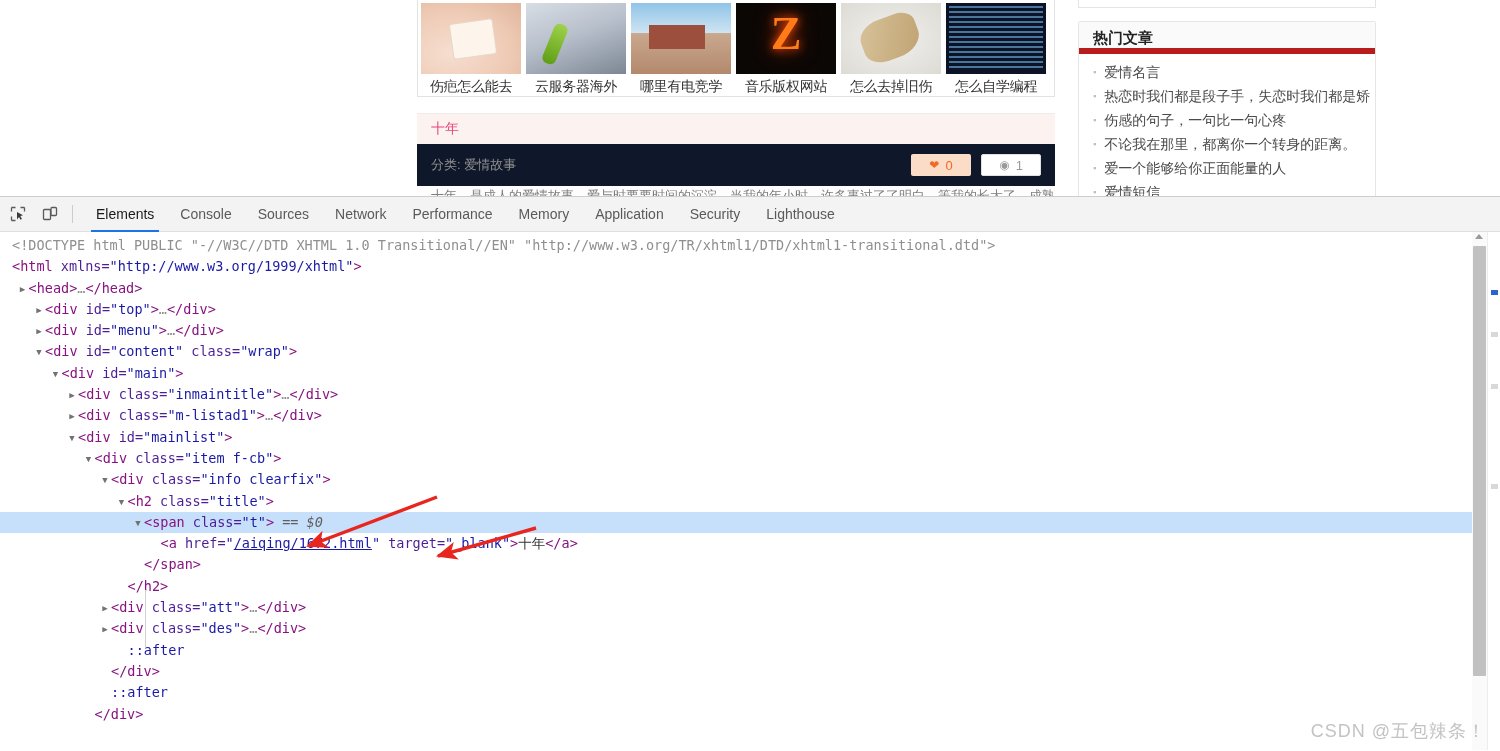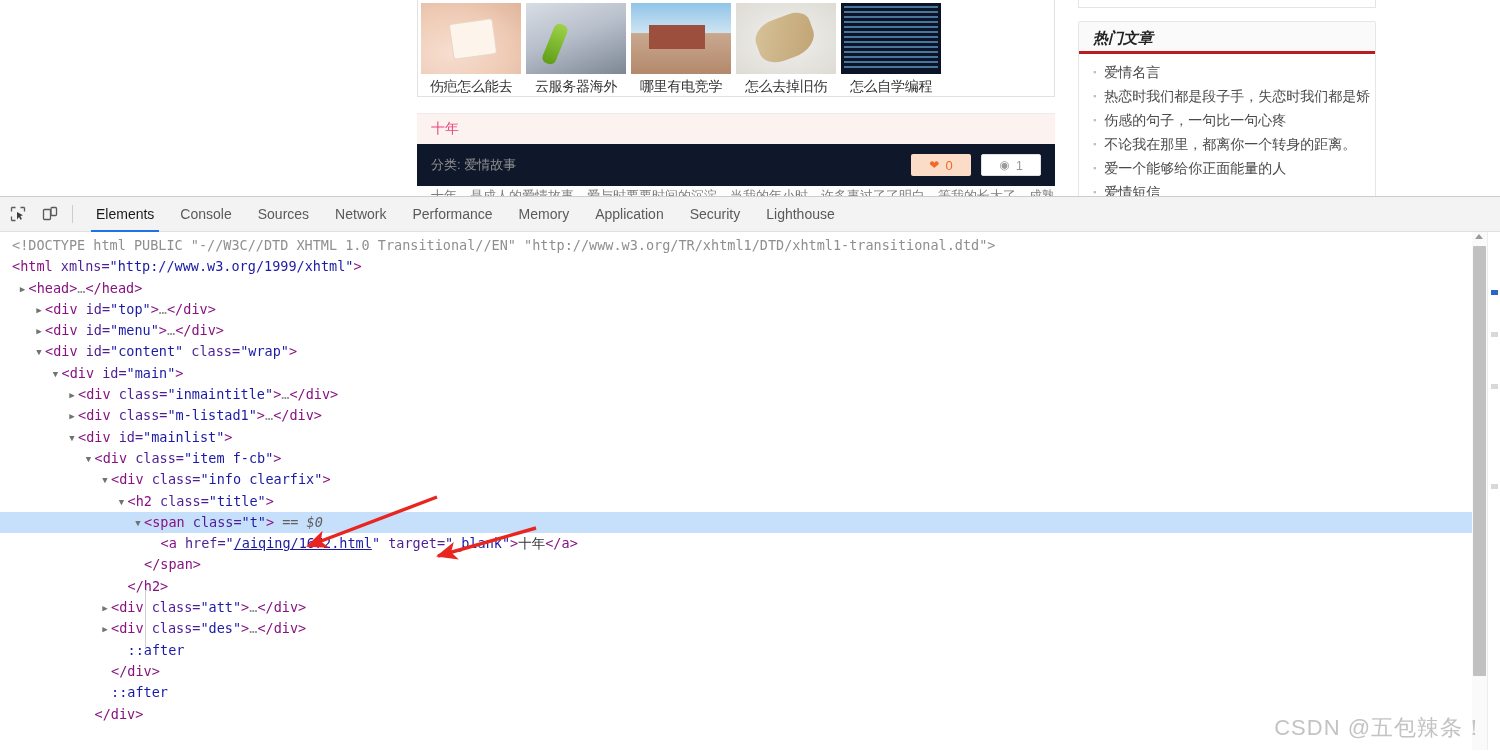--- a/index.html
+++ b/index.html
@@ -91,21 +91,21 @@
     height: 8px; border: 1px solid #e4e4e4; border-top: none;
     background: #fff;
   }
   .side-box {
     margin-top: 13px; border: 1px solid #e6e6e6; background: #fff;
     border-radius: 2px; overflow: hidden;
   }
   .side-head {
     height: 32px; line-height: 32px; padding: 0 14px;
     font-size: 15px; font-weight: bold; color: #222;
-    background: #fafafa; border-bottom: 3px solid #b91c1c; font-style: italic;
+    background: #fafafa; border-bottom: 6px solid #b91c1c;
   }
   .side-list { padding: 6px 0 0 0; }
   .side-li {
     display: flex; align-items: flex-start; padding: 0 10px 0 14px;
     height: 24px; font-size: 14px; color: #4a4a4a;
     white-space: nowrap; overflow: hidden;
   }
   .side-li .dot {
     color: #bbb; font-size: 9px; margin-right: 8px; line-height: 24px;
   }
@@ -188,21 +188,21 @@
     background: #fff; border-left: 1px solid #ededed;
   }
   .mm { position: absolute; left: 3px; width: 7px; height: 5px; }
 
   
   #annots { position: absolute; left: 0; top: 0; width: 1500px; height: 751px; pointer-events: none; }
 
   
   #watermark {
     position: absolute; right: 14px; bottom: 8px;
-    font-size: 22px; color: #c3c3c3; letter-spacing: 1px;
+    font-size: 18px; color: #c3c3c3; letter-spacing: 1px;
   }
 </style>
 </head>
 <body>
 
 <div id="root">
 
   <div id="webpage">
 
     <div id="page-center">
@@ -211,20 +211,24 @@
             <div class="ad-thumb th1"></div>
             <div class="ad-cap">伤疤怎么能去</div>
           </div>
           <div class="ad-item">
             <div class="ad-thumb th2"></div>
             <div class="ad-cap">云服务器海外</div>
           </div>
           <div class="ad-item">
             <div class="ad-thumb th3"></div>
             <div class="ad-cap">哪里有电竞学</div>
+          </div>
+          <div class="ad-item">
+            <div class="ad-thumb th4"></div>
+            <div class="ad-cap">音乐版权网站</div>
           </div>
           <div class="ad-item">
             <div class="ad-thumb th5"></div>
             <div class="ad-cap">怎么去掉旧伤</div>
           </div>
           <div class="ad-item">
             <div class="ad-thumb th6"></div>
             <div class="ad-cap">怎么自学编程</div>
           </div>
         </div>

